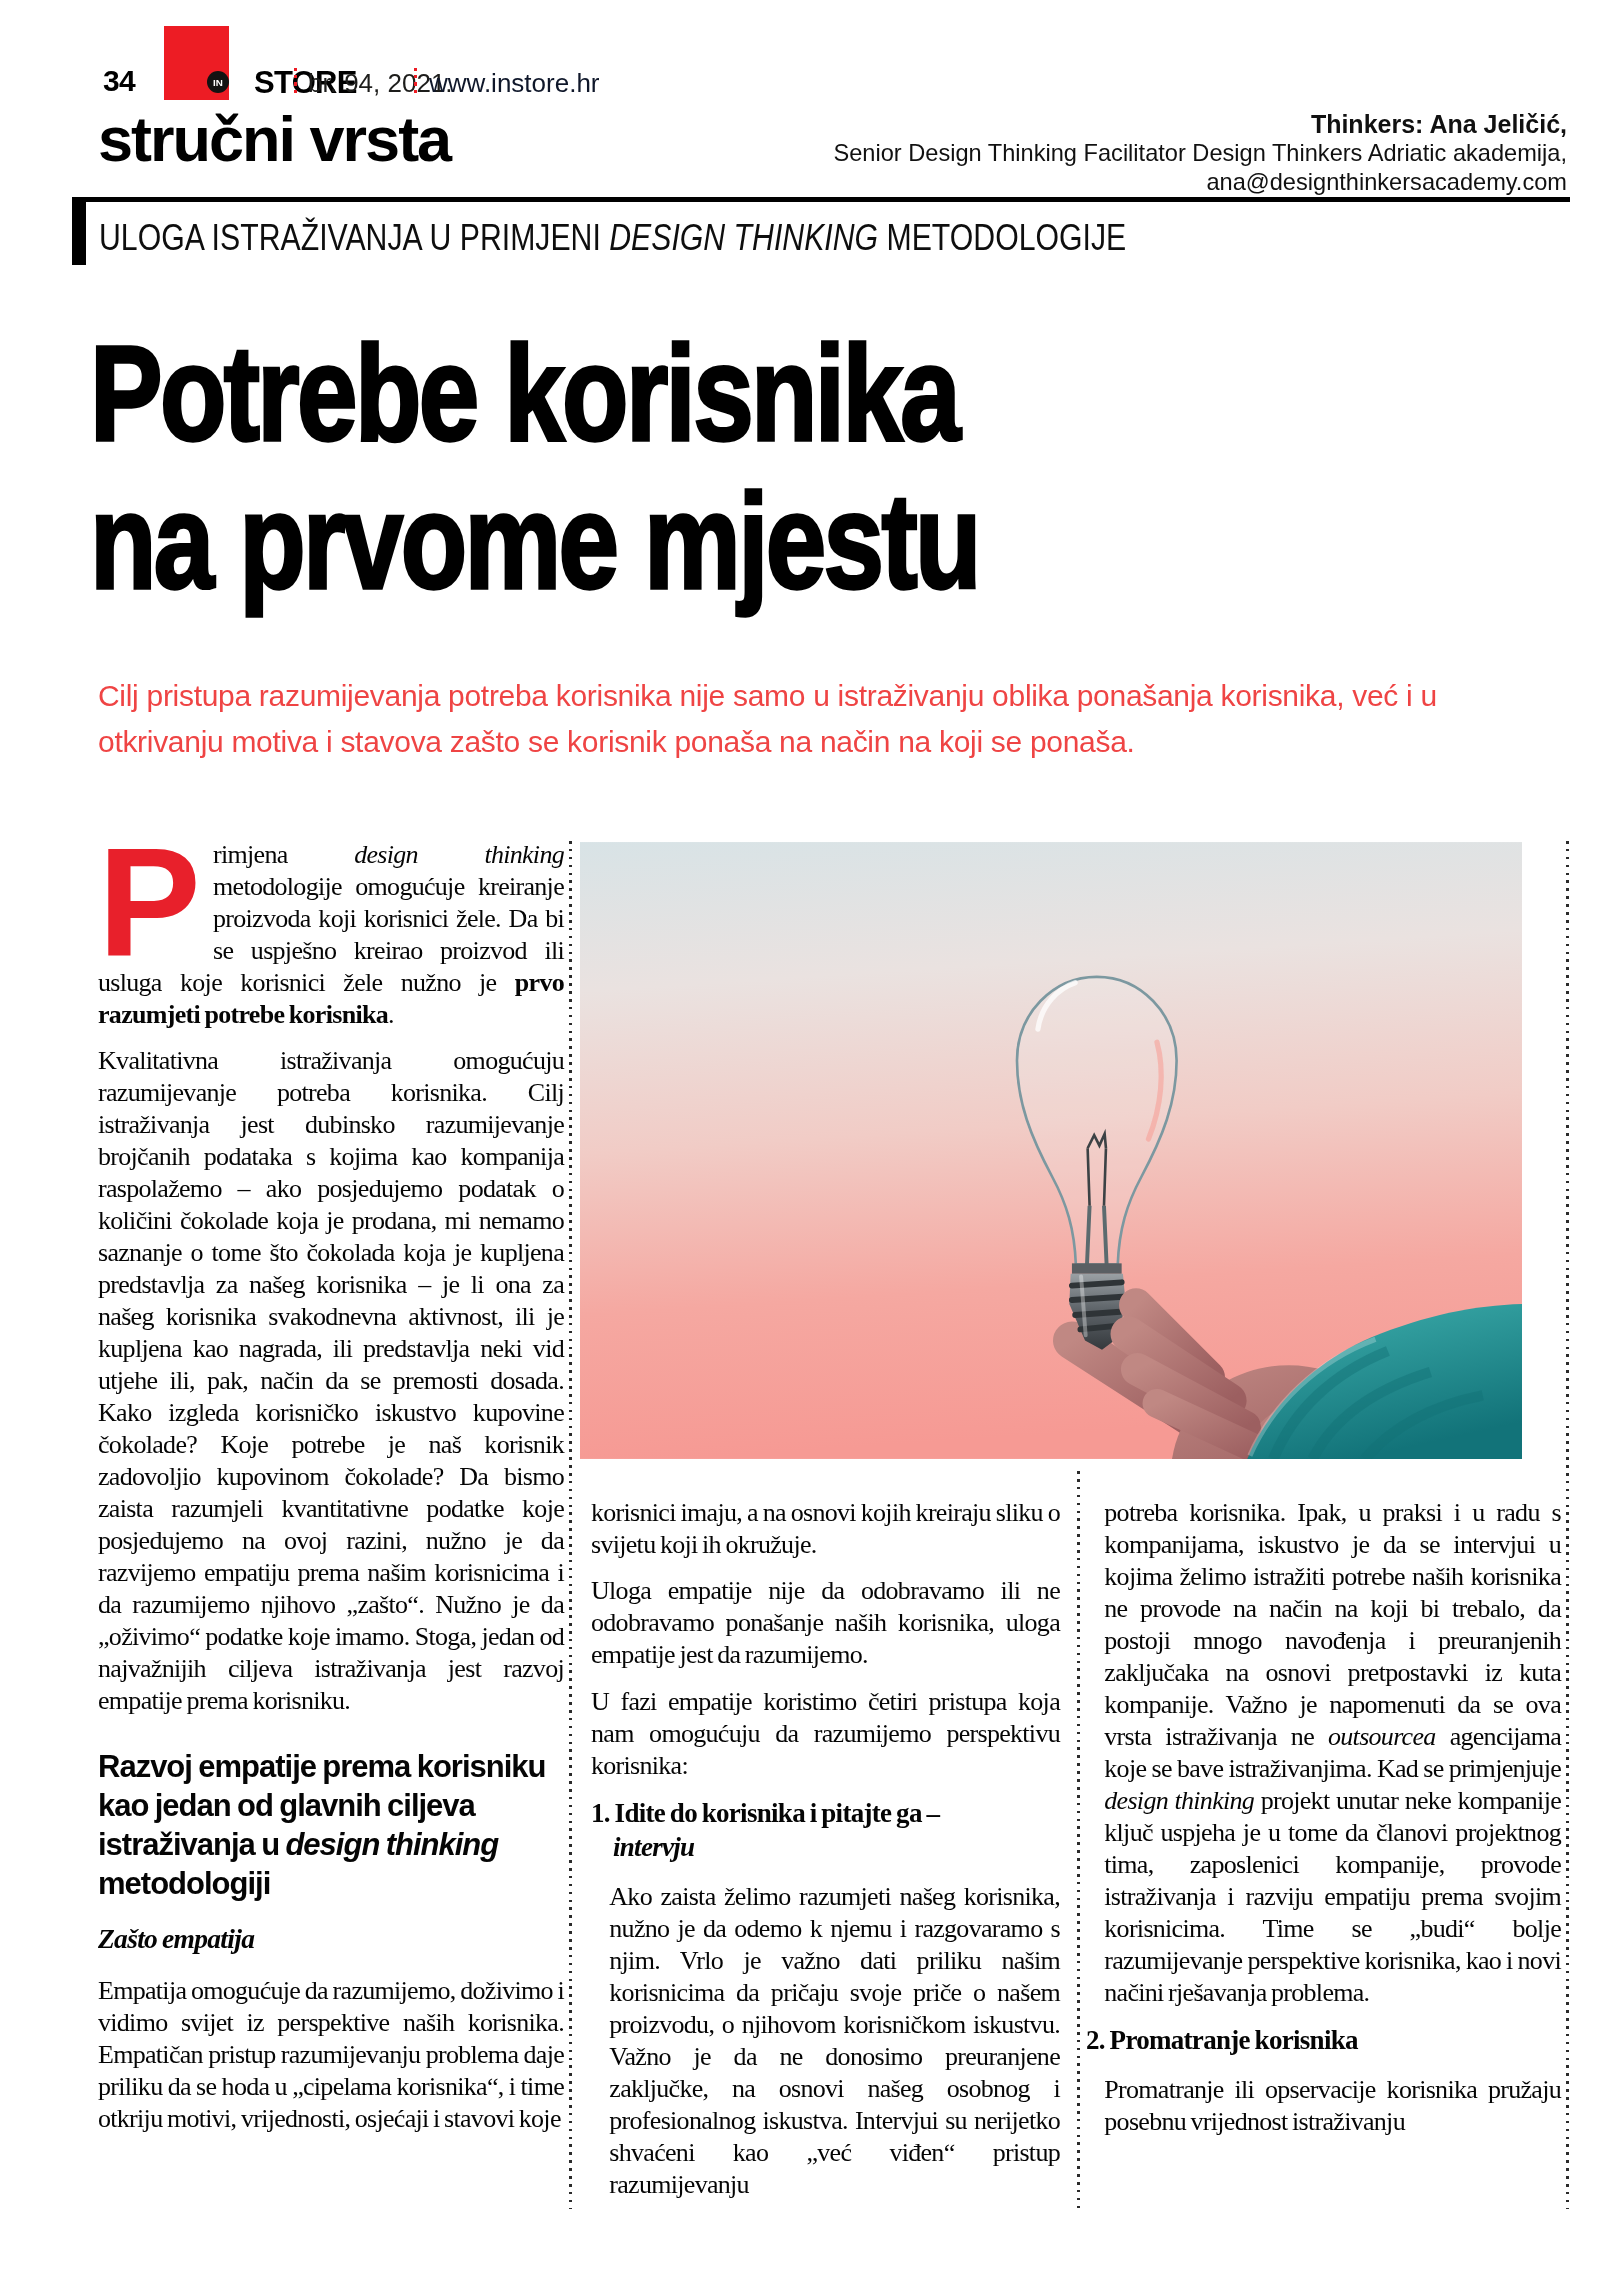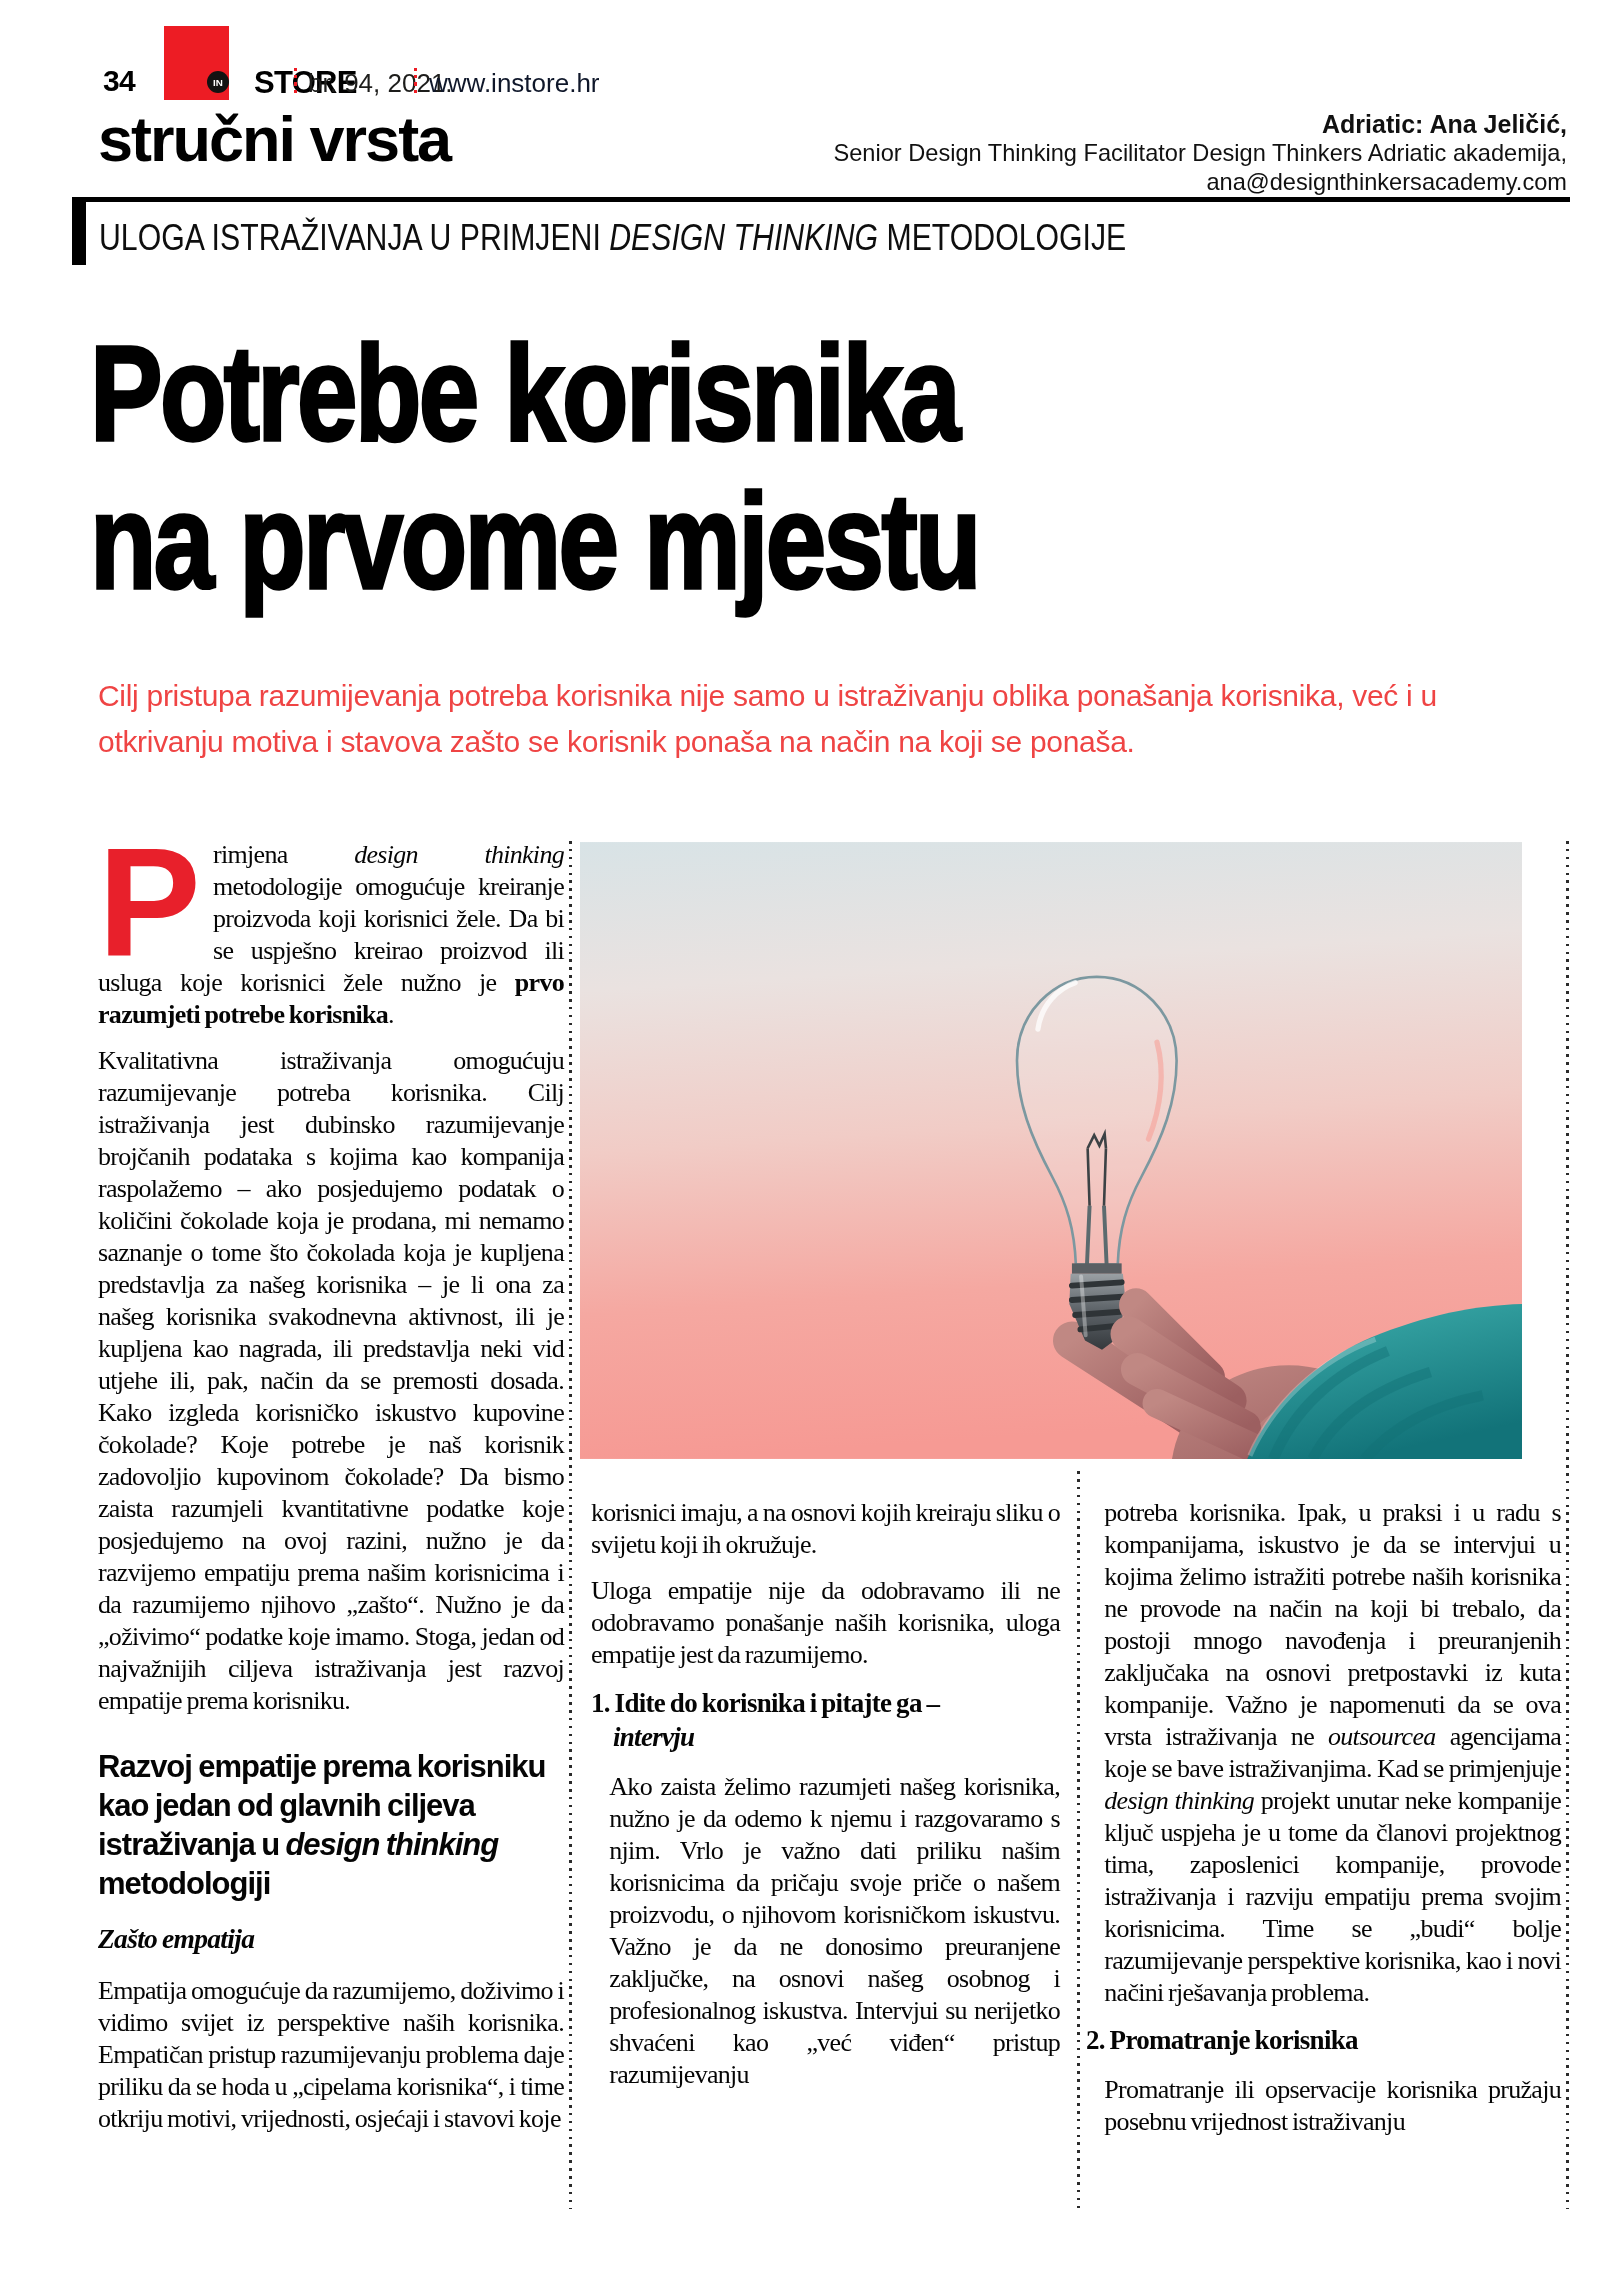--- a/index.html
+++ b/index.html
@@ -69,21 +69,21 @@
   <div class="hdr-num">34</div>
   <div class="logo-box"></div>
   <div class="logo-circle">IN</div>
   <div class="logo-store">STORE</div>
   <div class="dot-sep sep1"></div>
   <div class="hdr-issue">br. 94, 2021.</div>
   <div class="dot-sep sep2"></div>
   <div class="hdr-site">www.instore.hr</div>
 
   <div class="author">
-    <div class="a1">Adriatic: Ana Jeličić,</div>
+    <div class="a1">Thinkers: Ana Jeličić,</div>
     <div>Senior Design Thinking Facilitator Design Thinkers Adriatic akademija,</div>
     <div>ana@designthinkersacademy.com</div>
   </div>
 
   <div class="section-label">stručni vrsta</div>
   <div class="rule"></div>
   <div class="kicker-bar"></div>
   <div class="kicker"><span>ULOGA ISTRAŽIVANJA U PRIMJENI </span><i>DESIGN THINKING</i><span> METODOLOGIJE</span></div>
 
   <div class="title">
@@ -158,20 +158,21 @@
     <p><span class="dropcap">P</span><span><span>rimjena </span><i>design thinking</i><span> metodologije omogućuje kreiranje proizvoda koji korisnici žele. Da bi se uspješno kreirao proizvod ili usluga koje korisnici žele nužno je </span><b>prvo razumjeti potrebe korisnika</b><span>.</span></span></p>
     <p>Kvalitativna istraživanja omogućuju razumijevanje potreba korisnika. Cilj istraživanja jest dubinsko razumijevanje brojčanih podataka s kojima kao kompanija raspolažemo – ako posjedujemo podatak o količini čokolade koja je prodana, mi nemamo saznanje o tome što čokolada koja je kupljena predstavlja za našeg korisnika – je li ona za našeg korisnika svakodnevna aktivnost, ili je kupljena kao nagrada, ili predstavlja neki vid utjehe ili, pak, način da se premosti dosada. Kako izgleda korisničko iskustvo kupovine čokolade? Koje potrebe je naš korisnik zadovoljio kupovinom čokolade? Da bismo zaista razumjeli kvantitativne podatke koje posjedujemo na ovoj razini, nužno je da razvijemo empatiju prema našim korisnicima i da razumijemo njihovo „zašto“. Nužno je da „oživimo“ podatke koje imamo. Stoga, jedan od najvažnijih ciljeva istraživanja jest razvoj empatije prema korisniku.</p>
     <div class="h-sans"><span>Razvoj empatije prema korisniku kao jedan od glavnih ciljeva istraživanja u </span><i>design thinking</i><span> metodologiji</span></div>
     <div class="h-ital">Zašto empatija</div>
     <p>Empatija omogućuje da razumijemo, doživimo i vidimo svijet iz perspektive naših korisnika. Empatičan pristup razumijevanju problema daje priliku da se hoda u „cipelama korisnika“, i time otkriju motivi, vrijednosti, osjećaji i stavovi koje</p>
   </div>
 
   <div class="col" id="col2">
     <p>korisnici imaju, a na osnovi kojih kreiraju sliku o svijetu koji ih okružuje.</p>
     <p>Uloga empatije nije da odobravamo ili ne odobravamo ponašanje naših korisnika, uloga empatije jest da razumijemo.</p>
+    <p>U fazi empatije koristimo četiri pristupa koja nam omogućuju da razumijemo perspektivu korisnika:</p>
     <div class="list-h"><span>1. Idite do korisnika i pitajte ga –</span><span class="l2">intervju</span></div>
     <p class="indent">Ako zaista želimo razumjeti našeg korisnika, nužno je da odemo k njemu i razgovaramo s njim. Vrlo je važno dati priliku našim korisnicima da pričaju svoje priče o našem proizvodu, o njihovom korisničkom iskustvu. Važno je da ne donosimo preuranjene zaključke, na osnovi našeg osobnog i profesionalnog iskustva. Intervjui su nerijetko shvaćeni kao „već viđen“ pristup razumijevanju</p>
   </div>
 
   <div class="col" id="col3">
     <p class="indent"><span>potreba korisnika. Ipak, u praksi i u radu s kompanijama, iskustvo je da se intervjui u kojima želimo istražiti potrebe naših korisnika ne provode na način na koji bi trebalo, da postoji mnogo navođenja i preuranjenih zaključaka na osnovi pretpostavki iz kuta kompanije. Važno je napomenuti da se ova vrsta istraživanja ne </span><i>outsourcea</i><span> agencijama koje se bave istraživanjima. Kad se primjenjuje </span><i>design thinking</i><span> projekt unutar neke kompanije ključ uspjeha je u tome da članovi projektnog tima, zaposlenici kompanije, provode istraživanja i razviju empatiju prema svojim korisnicima. Time se „budi“ bolje razumijevanje perspektive korisnika, kao i novi načini rješavanja problema.</span></p>
     <div class="list-h">2. Promatranje korisnika</div>
     <p class="indent">Promatranje ili opservacije korisnika pružaju posebnu vrijednost istraživanju</p>
   </div>
 

